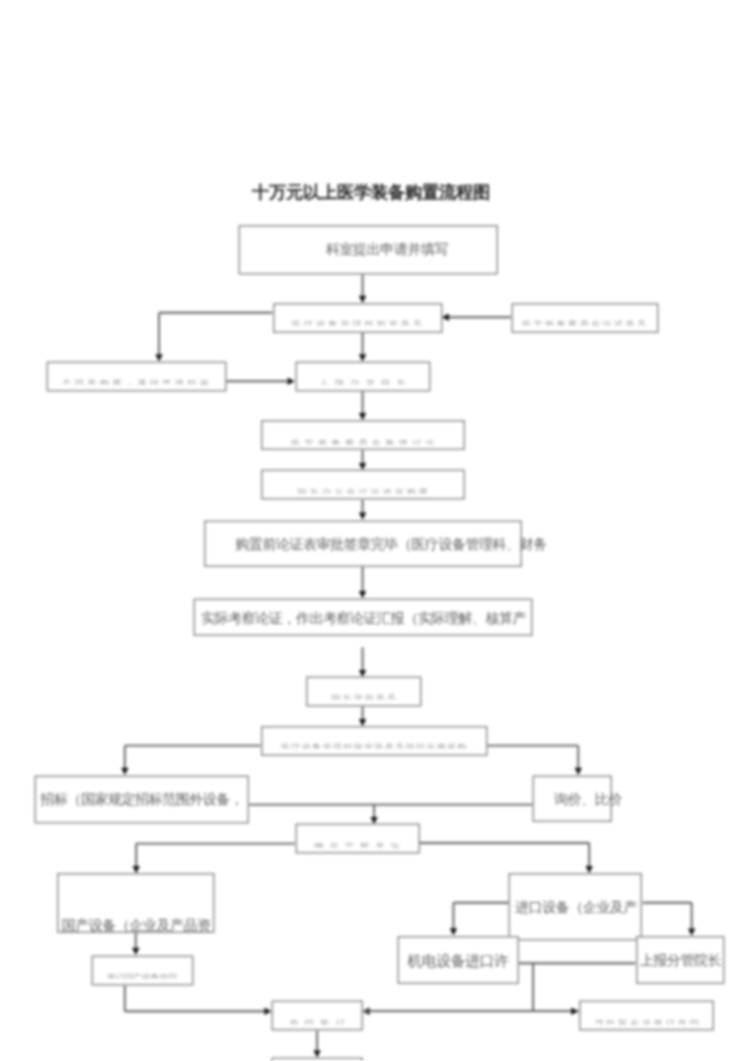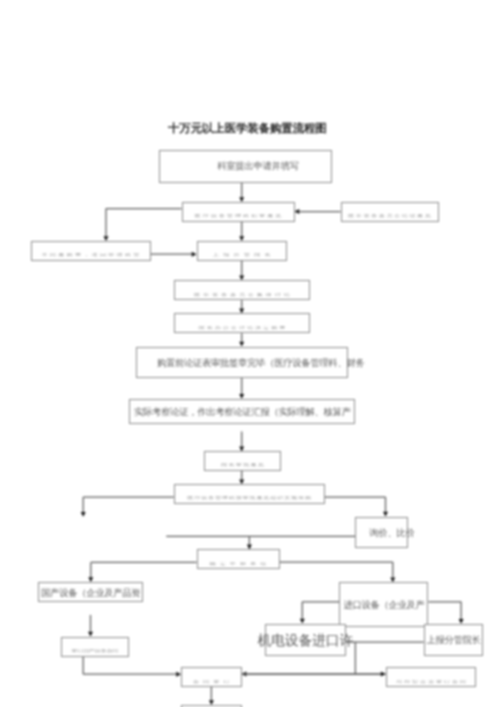--- a/index.html
+++ b/index.html
@@ -171,37 +171,40 @@
       </div>
       <div class="node sharp" style="left: 129px; top: 370.8px; width: 226.4px; height: 25px;">
         <span class="node-label" style="font-size: 9.4px;">实际考察论证，作出考察论证汇报（实际理解、核算产</span>
       </div>
       <div class="node blurry" style="left: 204.2px; top: 423.4px; width: 76.8px; height: 19.3px;">
         <span class="node-label" style="font-size: 6.2px; letter-spacing: 1.16px; margin-right: -1.16px;">院长审批意见</span>
       </div>
       <div class="node blurry" style="left: 173.7px; top: 456.2px; width: 151px; height: 19.6px;">
         <span class="node-label" style="font-size: 6.2px; letter-spacing: 0.73px; margin-right: -0.73px;">医疗设备管理科按审批意见组织实施采购</span>
       </div>
+      <div class="node sharp" style="left: 22.6px; top: 488.7px; width: 143.6px; height: 32.5px;">
+        <span class="node-label" style="font-size: 9.4px;">招标（国家规定招标范围外设备，</span>
+      </div>
       <div class="node sharp" style="left: 355.1px; top: 488.6px; width: 53.3px; height: 31.9px; padding-left: 20px;">
         <span class="node-label" style="font-size: 9.4px;">询价、比价</span>
       </div>
       <div class="node blurry" style="left: 196.5px; top: 521.4px; width: 83px; height: 20.1px;">
         <span class="node-label" style="font-size: 6.2px; letter-spacing: 3.96px; margin-right: -3.96px;">确定中标单位</span>
       </div>
-      <div class="node sharp" style="left: 37.8px; top: 554.1px; width: 105.5px; height: 20px;">
+      <div class="node sharp" style="left: 37.8px; top: 554.1px; width: 105.5px; height: 40px; align-items: flex-end;">
         <span class="node-label" style="font-size: 9.4px;">国产设备（企业及产品资</span>
       </div>
       <div class="node sharp" style="left: 339.2px; top: 554.2px; width: 89.3px; height: 45px;">
         <span class="node-label" style="font-size: 9.4px;">进口设备（企业及产</span>
       </div>
       <div class="node blurry" style="left: 60.5px; top: 608.6px; width: 68.5px; height: 20.2px;">
         <span class="node-label" style="font-size: 6.2px; letter-spacing: -0.37px; margin-right: 0.37px;">签订国产设备合同</span>
       </div>
       <div class="node sharp" style="left: 264.6px; top: 595.6px; width: 81px; height: 32.6px;">
-        <span class="node-label" style="font-size: 14px;">机电设备进口许</span>
+        <span class="node-label" style="font-size: 10px;">机电设备进口许</span>
       </div>
       <div class="node sharp" style="left: 423.5px; top: 595.8px; width: 59.9px; height: 32.3px;">
         <span class="node-label" style="font-size: 9.4px;">上报分管院长</span>
       </div>
       <div class="node blurry" style="left: 181px; top: 638.6px; width: 60.6px; height: 20.4px;">
         <span class="node-label" style="font-size: 6.2px; letter-spacing: 4.07px; margin-right: -4.07px;">合同签订</span>
       </div>
       <div class="node blurry" style="left: 385.6px; top: 638.6px; width: 90.9px; height: 20.7px;">
         <span class="node-label" style="font-size: 6.2px; letter-spacing: 1.77px; margin-right: -1.77px;">与外贸企业签订合同</span>
       </div>

